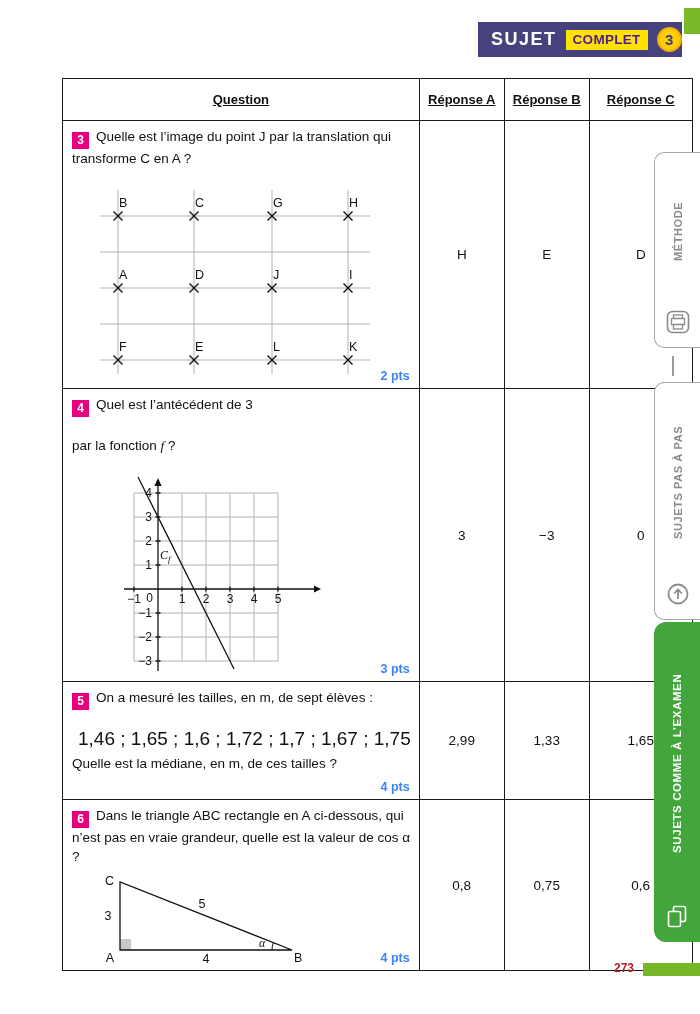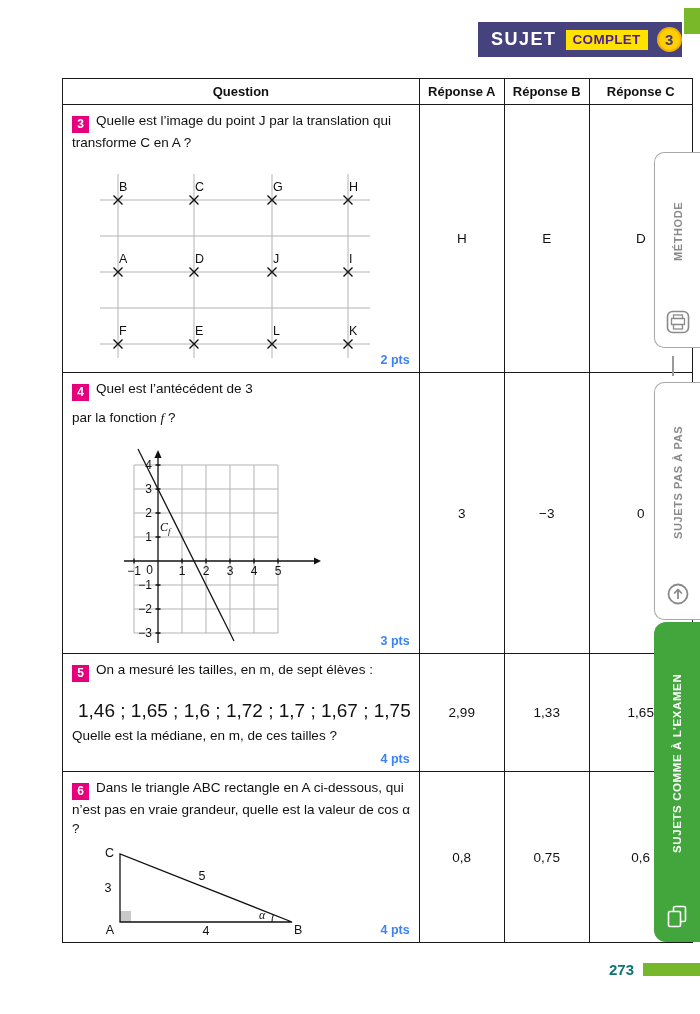--- a/index.html
+++ b/index.html
@@ -26,27 +26,27 @@
     display:flex; align-items:center; justify-content:center;
   }
   .green-corner { position:absolute; right:0; top:8px; width:16px; height:26px; background:#79b829; }
 
   
   table.quiz {
     position:absolute; left:62px; top:78px;
     border-collapse:collapse; table-layout:fixed;
   }
   table.quiz th, table.quiz td { border:1.2px solid #1a1a1a; }
-  table.quiz thead th { height:25px; font-size:13px; font-weight:bold; text-align:center; padding:0 2px; }
+  table.quiz thead th { height:25px; font-size:13px; font-weight:bold; text-align:center; padding:8px 2px;text-decoration:underline; }
   td.qcell { vertical-align:top; position:relative; padding:6px 8px 4px 9px; }
   td.acell { text-align:center; vertical-align:middle; font-size:13.5px; }
   tr.r1 { height:268px; } tr.r2 { height:274px; } tr.r3 { height:118px; } tr.r4 { height:165px; }
 
   .qtext { font-size:13.5px; line-height:1.42; margin:0; }
-  .qtext + .qtext { margin-top:7px; }
+  .qtext + .qtext { margin-top:19px; }
   .badge {
     display:inline-block; width:17px; height:17px; line-height:17px;
     background:#e6007e; color:#fff; font-weight:bold; font-size:12px;
     text-align:center; margin-right:7px; vertical-align:-3px;
   }
   .pts { position:absolute; right:9px; bottom:5px; color:#3b82f6; font-weight:bold; font-size:12.5px; }
   .values-line { font-size:19px; margin:18px 0 4px 6px; white-space:nowrap; }
   .mathvar { font-family:"Liberation Serif", serif; font-style:italic; }
 
   .fig-grid { display:block; margin:8px 0 0 16px; }
@@ -75,21 +75,21 @@
     font-size:11px; font-weight:bold; letter-spacing:0.6px; color:#8a8a8a; white-space:nowrap;
   }
   .side-tab .tab-icon { flex:0 0 auto; margin-bottom:9px; }
   .tab-methode { top:152px; height:196px; }
   .tab-paspas  { top:382px; height:238px; }
   .tab-examen  { top:622px; height:320px; background:#43a63d; border:none; border-radius:12px 0 0 12px; }
   .tab-examen .vlabel { color:#fff; font-size:11.5px; }
   .fold-mark { position:absolute; right:26px; top:356px; width:2px; height:20px; background:#9a9a9a; }
 
   
-  .page-num { position:absolute; top:961px; right:66px; font-size:15px; font-weight:bold; color:#0f766e; }
+  .page-num { position:absolute; top:961px; right:66px; font-size:12px; font-weight:bold; color:#b91c1c; }
   .footer-bar { position:absolute; top:963px; right:0; width:57px; height:13px; background:#76b82a; }
 </style>
 </head>
 <body>
 
 <div class="page">
 
   <div class="header-band">
     <span class="sujet">SUJET</span>
     <span class="complet">COMPLET</span>

